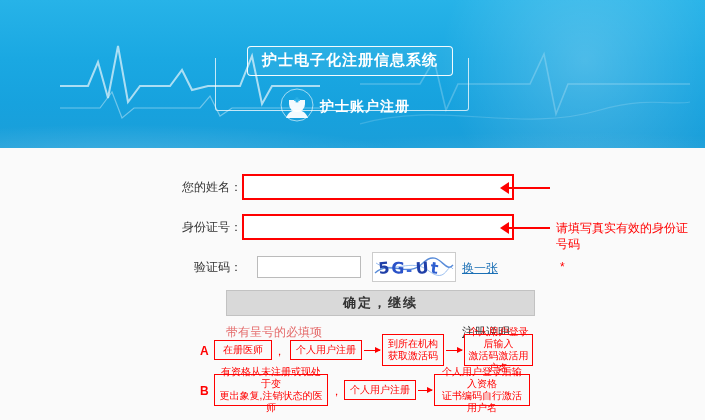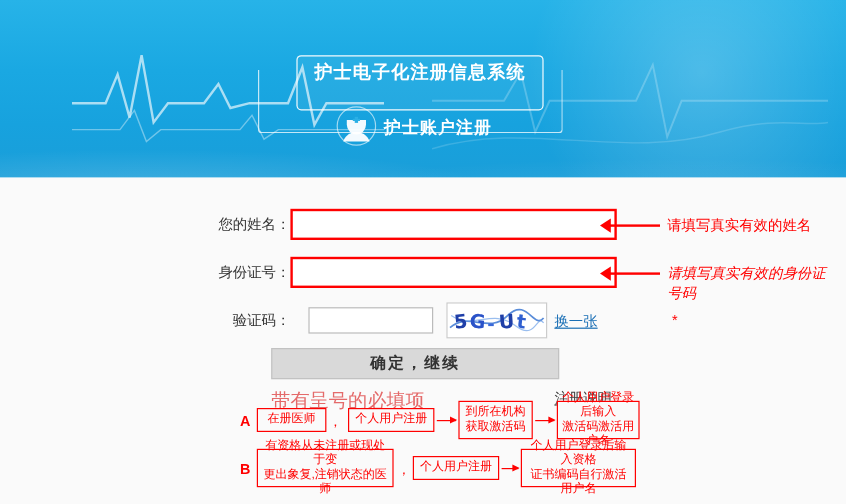--- a/index.html
+++ b/index.html
@@ -27,21 +27,21 @@
     position:absolute;right:-60px;top:-70px;width:360px;height:260px;border-radius:50%;
     background:radial-gradient(circle at 50% 50%, rgba(255,255,255,.22), rgba(255,255,255,0) 65%);
   }
   .ecg{position:absolute;left:60px;top:26px;width:260px;height:96px;opacity:.85;}
   .ecg2{position:absolute;left:360px;top:14px;width:330px;height:120px;opacity:.45;}
 
   .title-box{
     position:absolute;left:247px;top:46px;
     border:1px solid rgba(255,255,255,.95);
     border-radius:4px;
-    padding:4px 14px 21px 14px;
+    padding:4px 14px 5px 14px;
     color:#ffffff;
     font-size:15px;
     font-weight:bold;
     letter-spacing:1px;
     background:rgba(255,255,255,.06);
     white-space:nowrap;
     text-align:right;
   }
   .bracket{
     position:absolute;left:215px;top:58px;width:252px;height:52px;
@@ -87,26 +87,26 @@
     position:absolute;left:372px;top:104px;width:82px;height:28px;
     background:#ffffff;border:1px solid #cccccc;overflow:hidden;
   }
   .captcha-link{
     position:absolute;left:462px;top:112px;font-size:12px;color:#1a6fb5;
     text-decoration:underline;cursor:pointer;white-space:nowrap;
   }
   .star{position:absolute;left:560px;top:112px;color:#ff0000;font-size:12px;}
 
   .submit-btn{
-    position:absolute;left:226px;top:142px;width:240px;height:26px;
+    position:absolute;left:226px;top:142px;width:309px;height:26px;
     background:#d9d9d9;border:1px solid #c2c2c2;color:#333;
     font-size:13px;font-weight:bold;letter-spacing:2px;cursor:pointer;
   }
   .req-note{
-    position:absolute;left:226px;top:176px;font-size:16px;color:#e46a6a;
+    position:absolute;left:226px;top:176px;font-size:12px;color:#e46a6a;
     white-space:nowrap;
   }
   .reg-help{
     position:absolute;left:462px;top:176px;font-size:12px;color:#404040;
     text-decoration:underline;cursor:pointer;white-space:nowrap;
   }
 
   
   .anno{position:absolute;display:flex;align-items:flex-start;}
   .arrow{
@@ -210,26 +210,25 @@
     <div class="captcha-link">换一张</div>
     <div class="star">*</div>
 
     <button class="submit-btn">确定，继续</button>
 
     <div class="req-note">带有呈号的必填项</div>
     <div class="reg-help">注册说明</div>
 
     <div class="anno anno-name">
       <div class="arrow"></div>
-      <div class="anno-txt">请填写真实有效的姓名</div>
     </div>
 
     <div class="anno anno-id">
       <div class="arrow"></div>
-      <div class="anno-txt" style="white-space:pre-line;font-style:italic;">请填写真实有效的身份证
+      <div class="anno-txt" style="white-space:pre-line;">请填写真实有效的身份证
 号码</div>
     </div>
   </div>
 
   <div class="flow">
 
     <div class="tag" style="left:200px;top:14px;">A</div>
 
     <div class="step" style="left:214px;top:10px;width:58px;height:20px;">在册医师</div>
     <div class="comma" style="left:274px;top:14px;">，</div>

